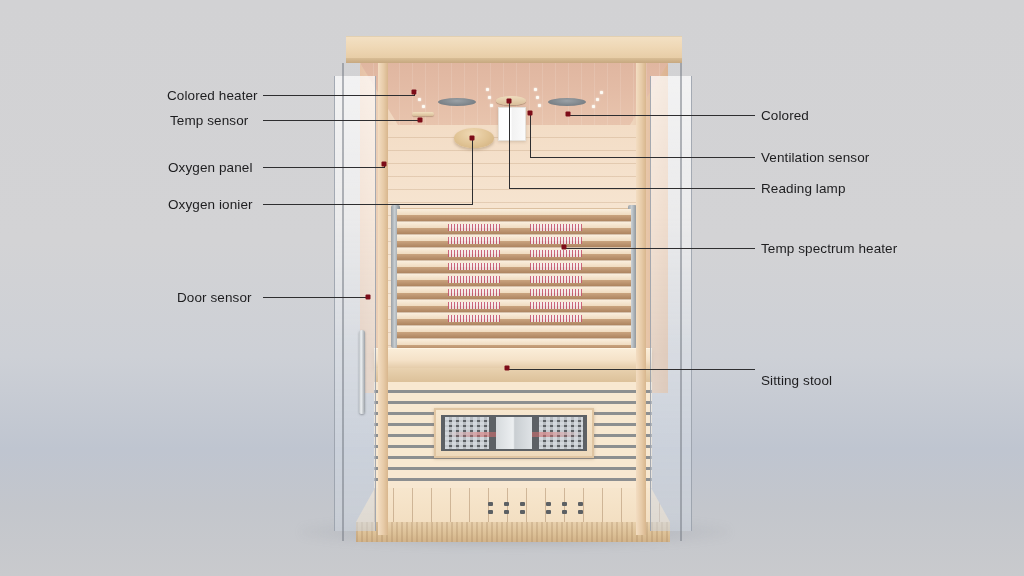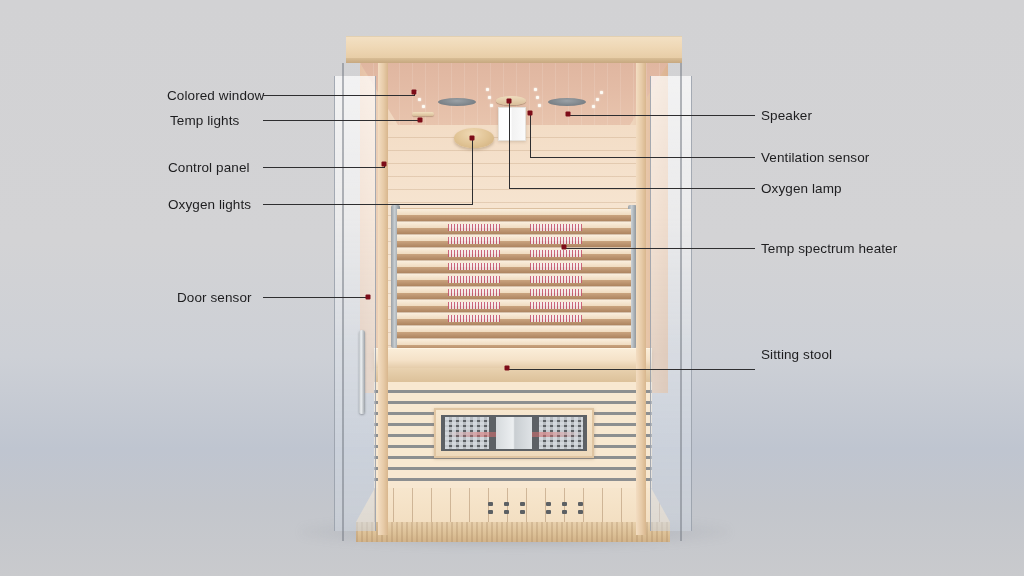--- a/index.html
+++ b/index.html
@@ -358,58 +358,58 @@
     <div class="frame-post l"></div>
     <div class="frame-post r"></div>
     <div class="glass l">
       <div class="door-handle"></div>
     </div>
     <div class="glass r"></div>
     <div class="outer-edge l"></div>
     <div class="outer-edge r"></div>
   </div>
 
-  <div class="lbl left" style="left:167px;top:95px;">Colored window</div>
+  <div class="lbl left" style="left:167px;top:95px;">Colored heater</div>
   <div class="lead h" style="left:263px;top:95px;width:151px;"></div>
   <div class="lead v" style="left:414px;top:92px;height:4px;"></div>
   <div class="dot" style="left:414px;top:92px;"></div>
 
-  <div class="lbl left" style="left:170px;top:120px;">Temp lights</div>
+  <div class="lbl left" style="left:170px;top:120px;">Temp sensor</div>
   <div class="lead h" style="left:263px;top:120px;width:157px;"></div>
   <div class="dot" style="left:420px;top:120px;"></div>
 
-  <div class="lbl left" style="left:168px;top:167px;">Control panel</div>
+  <div class="lbl left" style="left:168px;top:167px;">Oxygen panel</div>
   <div class="lead h" style="left:263px;top:167px;width:121px;"></div>
   <div class="lead v" style="left:384px;top:163px;height:5px;"></div>
   <div class="dot" style="left:384px;top:164px;"></div>
 
-  <div class="lbl left" style="left:168px;top:204px;">Oxygen lights</div>
+  <div class="lbl left" style="left:168px;top:204px;">Oxygen ionier</div>
   <div class="lead h" style="left:263px;top:204px;width:209px;"></div>
   <div class="lead v" style="left:472px;top:138px;height:67px;"></div>
   <div class="dot" style="left:472px;top:138px;"></div>
 
   <div class="lbl left" style="left:177px;top:297px;">Door sensor</div>
   <div class="lead h" style="left:263px;top:297px;width:105px;"></div>
   <div class="dot" style="left:368px;top:297px;"></div>
 
-  <div class="lbl right" style="left:761px;top:115px;">Speaker</div>
+  <div class="lbl right" style="left:761px;top:115px;">Colored</div>
   <div class="lead h" style="left:568px;top:115px;width:187px;"></div>
   <div class="dot" style="left:568px;top:114px;"></div>
 
   <div class="lbl right" style="left:761px;top:157px;">Ventilation sensor</div>
   <div class="lead h" style="left:530px;top:157px;width:225px;"></div>
   <div class="lead v" style="left:530px;top:113px;height:45px;"></div>
   <div class="dot" style="left:530px;top:113px;"></div>
 
-  <div class="lbl right" style="left:761px;top:188px;">Oxygen lamp</div>
+  <div class="lbl right" style="left:761px;top:188px;">Reading lamp</div>
   <div class="lead h" style="left:509px;top:188px;width:246px;"></div>
   <div class="lead v" style="left:509px;top:101px;height:88px;"></div>
   <div class="dot" style="left:509px;top:101px;"></div>
 
   <div class="lbl right" style="left:761px;top:248px;">Temp spectrum heater</div>
   <div class="lead h" style="left:564px;top:248px;width:191px;"></div>
   <div class="dot" style="left:564px;top:247px;"></div>
 
-  <div class="lbl right" style="left:761px;top:354px;text-align:center;">Sitting stool</div>
+  <div class="lbl right" style="left:761px;top:380px;text-align:center;">Sitting stool</div>
   <div class="lead h" style="left:507px;top:369px;width:248px;"></div>
   <div class="dot" style="left:507px;top:368px;"></div>
 
 </div>
 
 </body></html>

